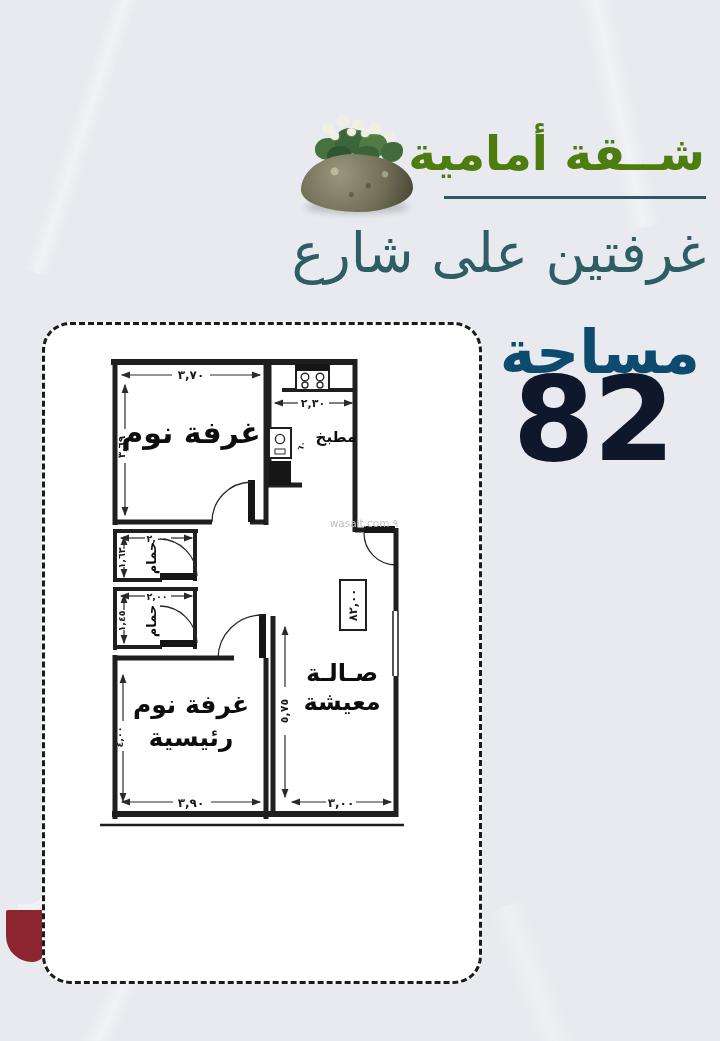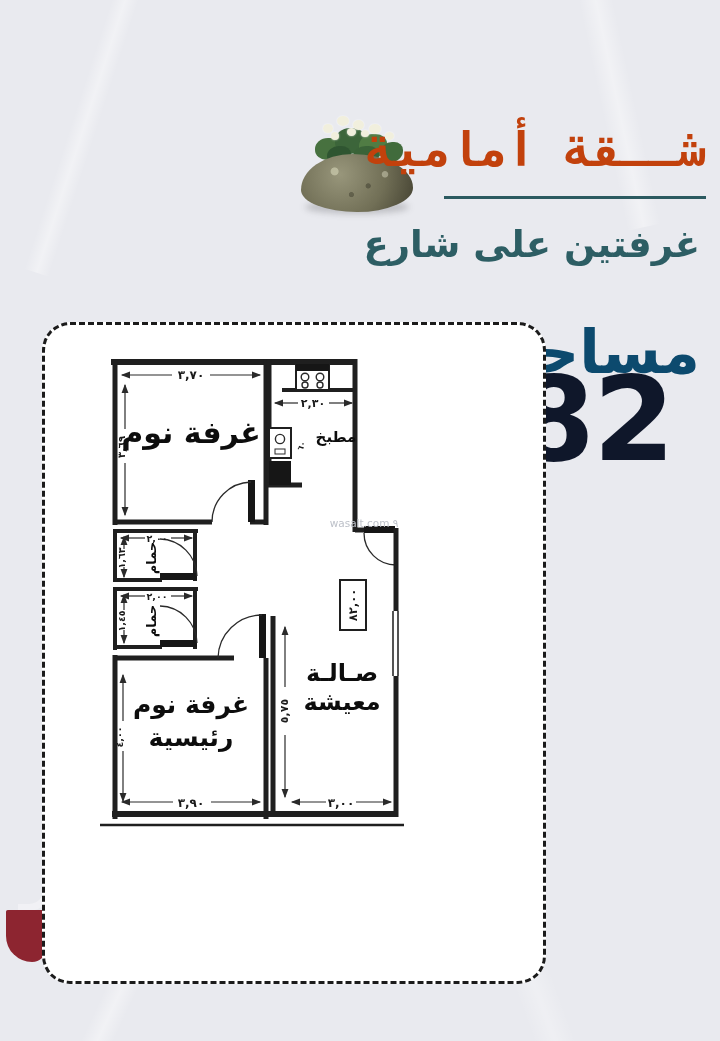--- a/index.html
+++ b/index.html
@@ -9,28 +9,28 @@
     font-family:"DejaVu Sans",sans-serif;
   }
   
   .vein{position:absolute;background:linear-gradient(90deg,rgba(255,255,255,0) 0%,rgba(255,255,255,.75) 50%,rgba(255,255,255,0) 100%);opacity:.5;pointer-events:none;}
   .vein1{left:70px;top:-20px;width:26px;height:300px;transform:rotate(18deg);}
   .vein2{left:600px;top:-30px;width:34px;height:260px;transform:rotate(-12deg);}
   .vein3{left:120px;top:840px;width:30px;height:240px;transform:rotate(25deg);}
   .vein4{left:520px;top:900px;width:40px;height:200px;transform:rotate(-20deg);opacity:.35;}
 
   
-  .teal{color:#c2410c;font-family:Liberation Mono, monospace;}
+  .teal{color:#4d7c0f;}
   .title{
     position:absolute;top:130px;right:15px;font-size:47px;font-weight:700;
     direction:rtl;letter-spacing:0;line-height:1;
   }
   .title-underline{position:absolute;top:196px;right:14px;width:262px;height:3px;background:#2b5a60;}
   .subtitle{
-    position:absolute;top:226px;right:20px;font-size:37px;font-weight:700;
+    position:absolute;top:226px;right:14px;font-size:55px;font-weight:400;
     color:#2d5e64;direction:rtl;line-height:1;
   }
   .area-label{
     position:absolute;top:322px;right:20px;font-size:60px;font-weight:900;
     color:#0c4a6e;direction:rtl;line-height:1;
   }
   .area-value{
     position:absolute;top:360px;right:47px;font-size:118px;font-weight:800;
     color:#0f172a;line-height:1;letter-spacing:-2px;margin-left:11px;
   }
@@ -60,21 +60,21 @@
   .f2{left:40px;top:4px;width:12px;height:10px;}
   .f3{left:56px;top:8px;width:11px;height:10px;}
   .f4{left:72px;top:12px;width:12px;height:10px;}
   .f5{left:88px;top:20px;width:9px;height:8px;}
   .f6{left:34px;top:20px;width:8px;height:8px;}
   .f7{left:64px;top:18px;width:8px;height:7px;}
   .f8{left:50px;top:16px;width:9px;height:8px;}
 
   
   .card{
-    position:absolute;left:42px;top:322px;width:504px;height:662px;
+    position:absolute;left:42px;top:322px;width:440px;height:662px;
     background:#ffffff;border:3px dashed #1b1b1b;border-radius:28px;
     box-sizing:border-box;z-index:2;
   }
   .card svg{position:absolute;left:0;top:0;}
 
   
   .maroon{
     position:absolute;left:6px;top:910px;width:40px;height:52px;
     background:#8d2530;border-radius:2px 2px 16px 30px;z-index:1;
   }

